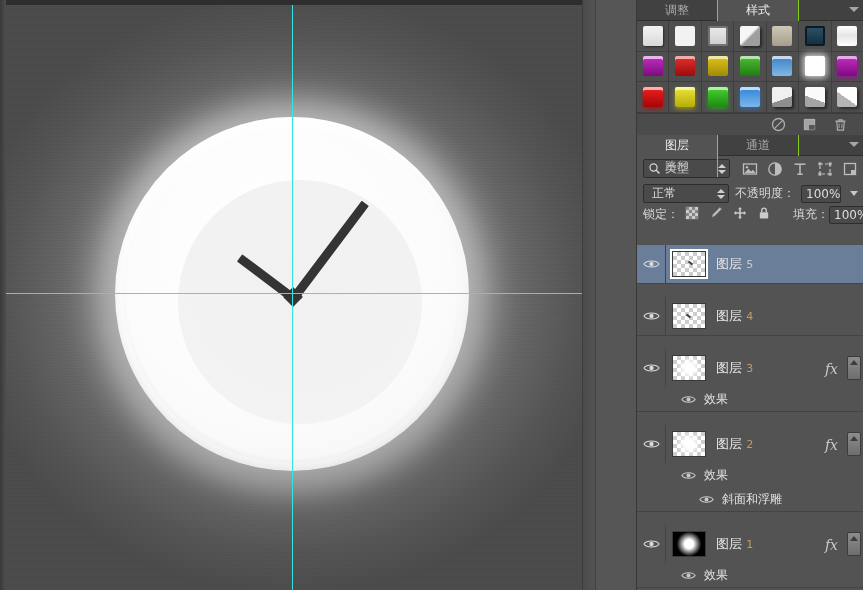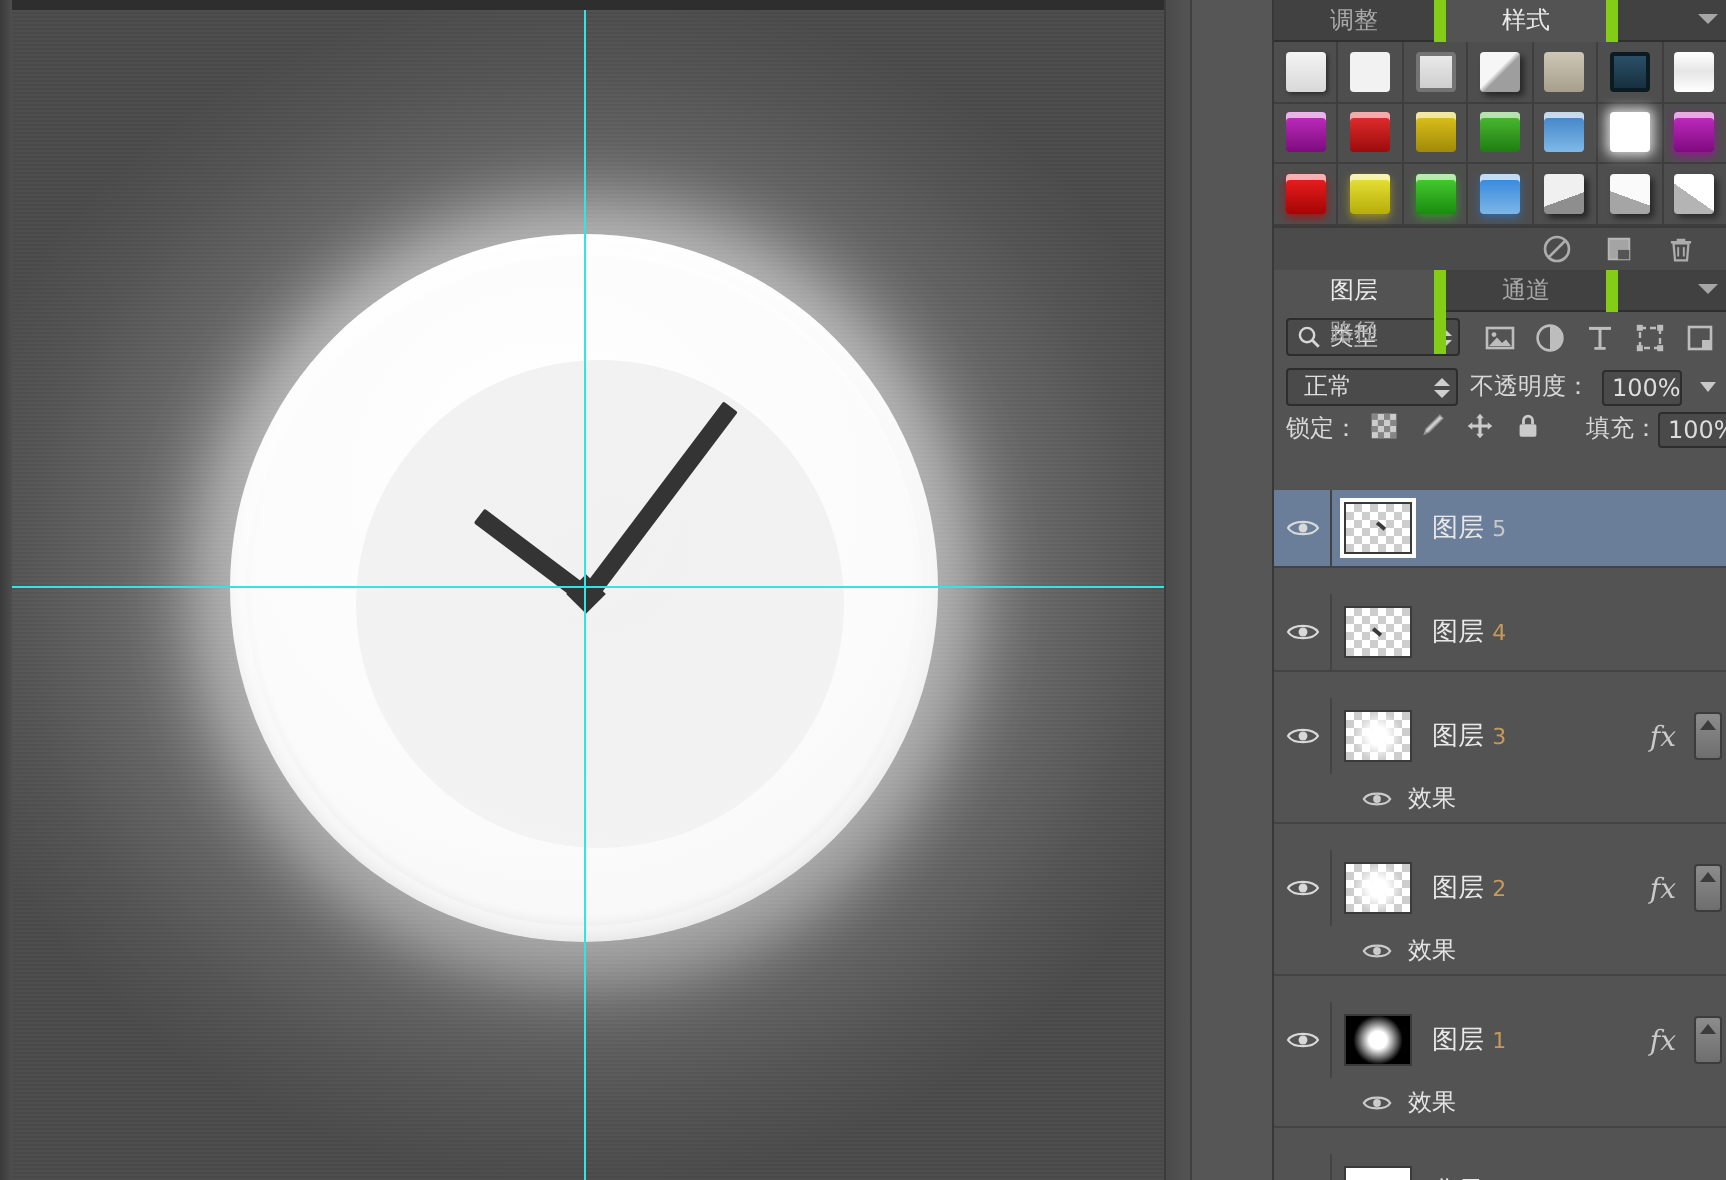--- a/index.html
+++ b/index.html
@@ -116,21 +116,21 @@
 
   
   #styles-panel { position: absolute; left:0; top:0; width: 227px; height: 135px; }
   #styles-tabbar {
     position: relative; height: 21px; background: #414141;
     border-bottom: 1px solid #2f2f2f;
   }
   .tab {
     display: inline-block; height: 21px; line-height: 21px;
     padding: 0 28px; font-size: 12px; color: #a8a8a8; cursor: default;
-    border-right: 6px solid #84cc16;
+    border-right: 1px solid #84cc16;
   }
   .tab.active { background: #535353; color: #eaeaea; }
   #styles-tabmenu {
     position: absolute; right: 5px; top: 7px;
     width: 0; height: 0;
     border-left: 5px solid transparent; border-right: 5px solid transparent;
     border-top: 5px solid #a6a6a6;
   }
   #styles-grid {
     position: absolute; left: 0; top: 21px; width: 227px; height: 92px;
@@ -569,20 +569,27 @@
                 <i></i>
               </span>
           </div>
           <div class="effect-row">
             <svg class="eye-sm" viewBox="0 0 20 14">
               <path d="M1.2 7 C4 2.2 16 2.2 18.8 7 C16 11.8 4 11.8 1.2 7 Z" fill="none" stroke="#d8d8d8" stroke-width="1.5"></path>
               <circle cx="10" cy="7" r="2.6" fill="#d8d8d8"></circle>
             </svg>
             <span>效果</span>
           </div>
+          <div class="effect-row sub">
+            <svg class="eye-sm" viewBox="0 0 20 14">
+              <path d="M1.2 7 C4 2.2 16 2.2 18.8 7 C16 11.8 4 11.8 1.2 7 Z" fill="none" stroke="#d8d8d8" stroke-width="1.5"></path>
+              <circle cx="10" cy="7" r="2.6" fill="#d8d8d8"></circle>
+            </svg>
+            <span>斜面和浮雕</span>
+          </div>
         </div>
 
         <div class="layer-group">
           <div class="layer-row">
             <div class="eye-cell">
               <svg width="17" height="12" viewBox="0 0 20 14">
                 <path d="M1.2 7 C4 2.2 16 2.2 18.8 7 C16 11.8 4 11.8 1.2 7 Z" fill="none" stroke="#d8d8d8" stroke-width="1.3"></path>
                 <circle cx="10" cy="7" r="2.6" fill="#d8d8d8"></circle>
               </svg>
             </div>

